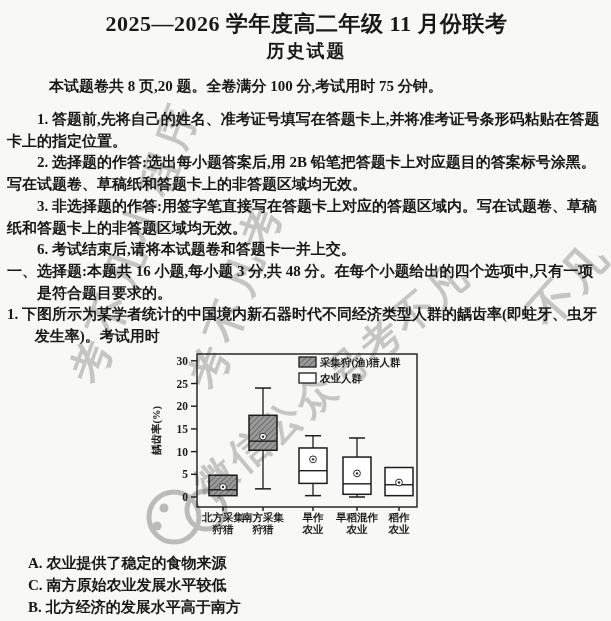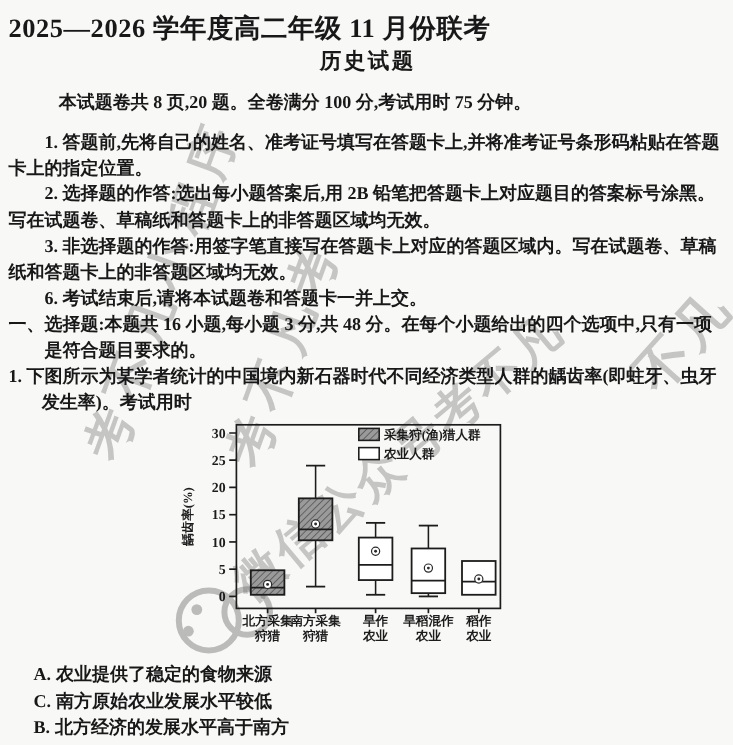--- a/index.html
+++ b/index.html
@@ -7,21 +7,21 @@
     position:relative;
     width:611px;height:621px;
     overflow:hidden;
     background:#f8f8f6;
     font-family:"Liberation Serif","DejaVu Serif",serif;
     color:#181818;
     font-weight:700;
   }
   .content{position:relative;z-index:2;padding:0 5px 0 7px;}
   .doc-title{
-    margin:10px 0 0;text-align:left;
+    margin:10px 0 0;text-align:center;
     font-size:22px;line-height:28px;letter-spacing:.5px;
   }
   .doc-subtitle{
     margin:1px 0 0;text-align:center;
     font-size:18px;line-height:24px;letter-spacing:2px;
   }
   .meta-line{
     margin:12px;font-size:15px;line-height:22px;text-indent:2em;
   }
   .notice-heading{margin:0;font-size:15px;line-height:22px;}

